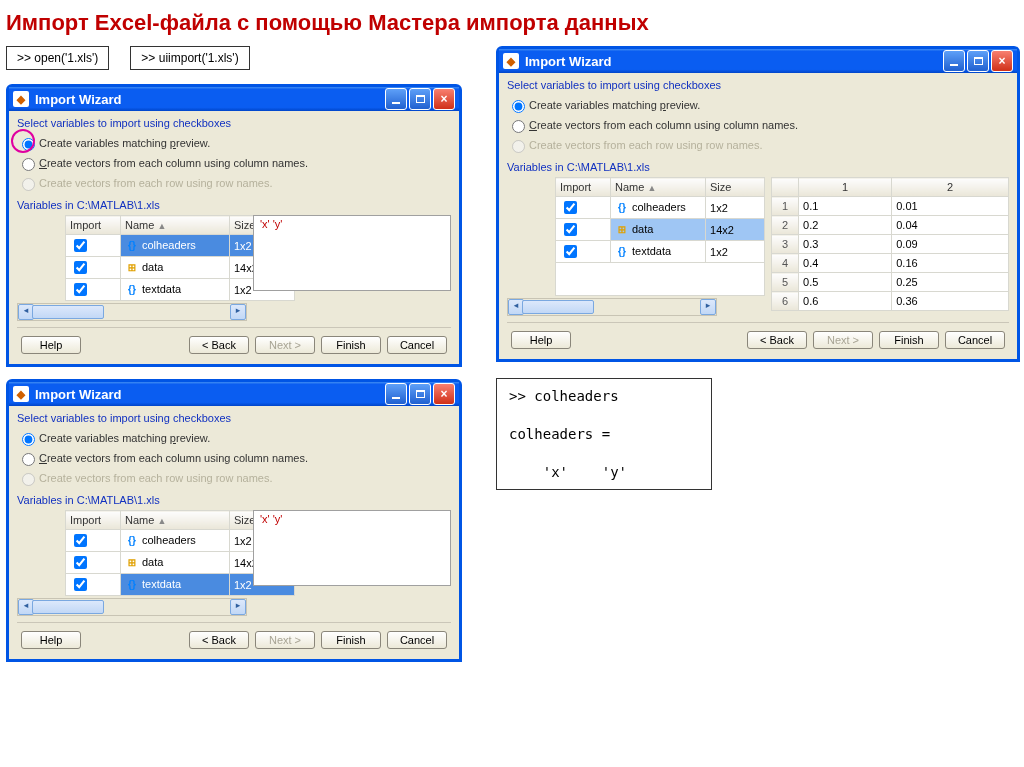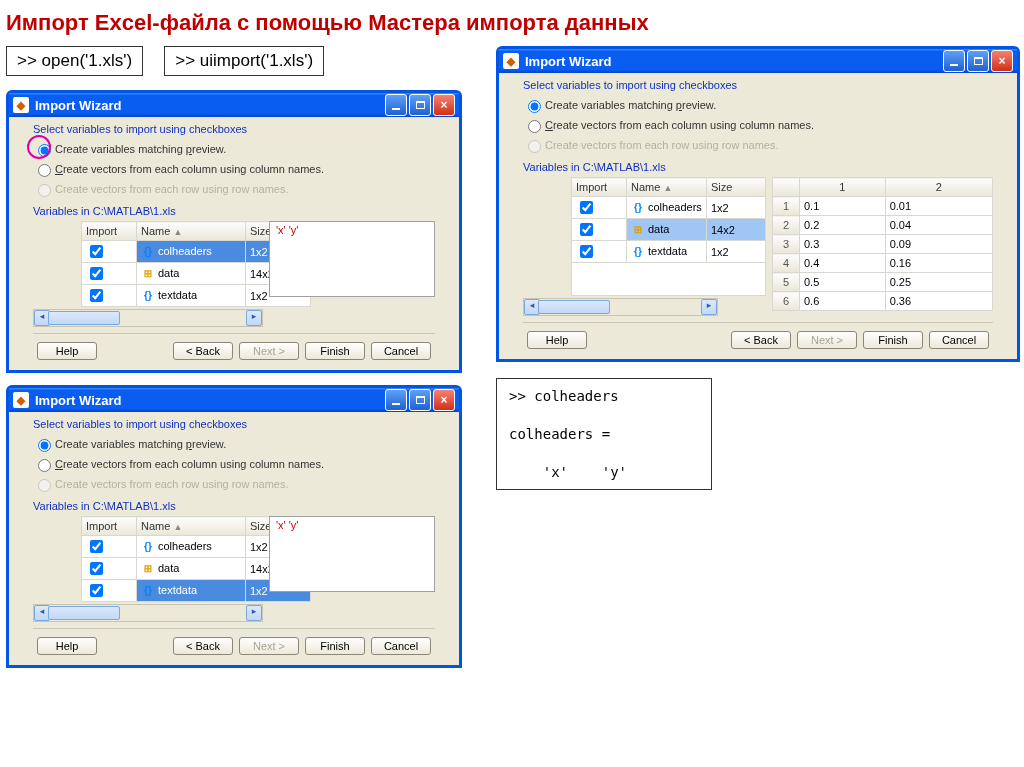--- a/index.html
+++ b/index.html
@@ -15,21 +15,21 @@
     color: #c00000;
     font-size: 22px;
     font-weight: bold;
     text-align: left;
     margin: 4px 0 10px 0;
   }
   .cmdbox {
     display: inline-block;
     border: 1px solid #333;
     padding: 4px 10px;
-    font-size: 17px;
+    font-size: 12px;
     background: #fff;
     margin-right: 18px;
     vertical-align: top;
   }
   .row { display: flex; align-items: flex-start; }
   .col { display: flex; flex-direction: column; }
 
   
   .xp-window {
     border: 3px solid #0055e5;
@@ -72,21 +72,21 @@
     font-weight: bold;
     color: #fff;
     cursor: pointer;
   }
   .winbtn.min, .winbtn.max { background: linear-gradient(to bottom, #5ea0f8, #2060d0); }
   .winbtn.close { background: linear-gradient(to bottom, #f88070, #d03018); }
   .winbtn .min-g { width: 8px; height: 2px; background: #fff; margin-top: 8px; }
   .winbtn .max-g { width: 9px; height: 8px; border: 1px solid #fff; border-top: 2px solid #fff; box-sizing: border-box; }
   .winbtn .x-g { font-family: Arial; }
 
-  .xp-body { padding: 6px 24px; background: #ece9d8; }
+  .xp-body { padding: 6px 8px; background: #ece9d8; }
   .instr { color: #1030c0; font-size: 11px; margin-bottom: 4px; }
   .radio-row {
     display: flex;
     align-items: center;
     font-size: 11px;
     color: #333;
     padding: 2px 0;
   }
   .radio-row.disabled { color: #b5b19c; }
   .radio-row input { margin-right: 4px; }

